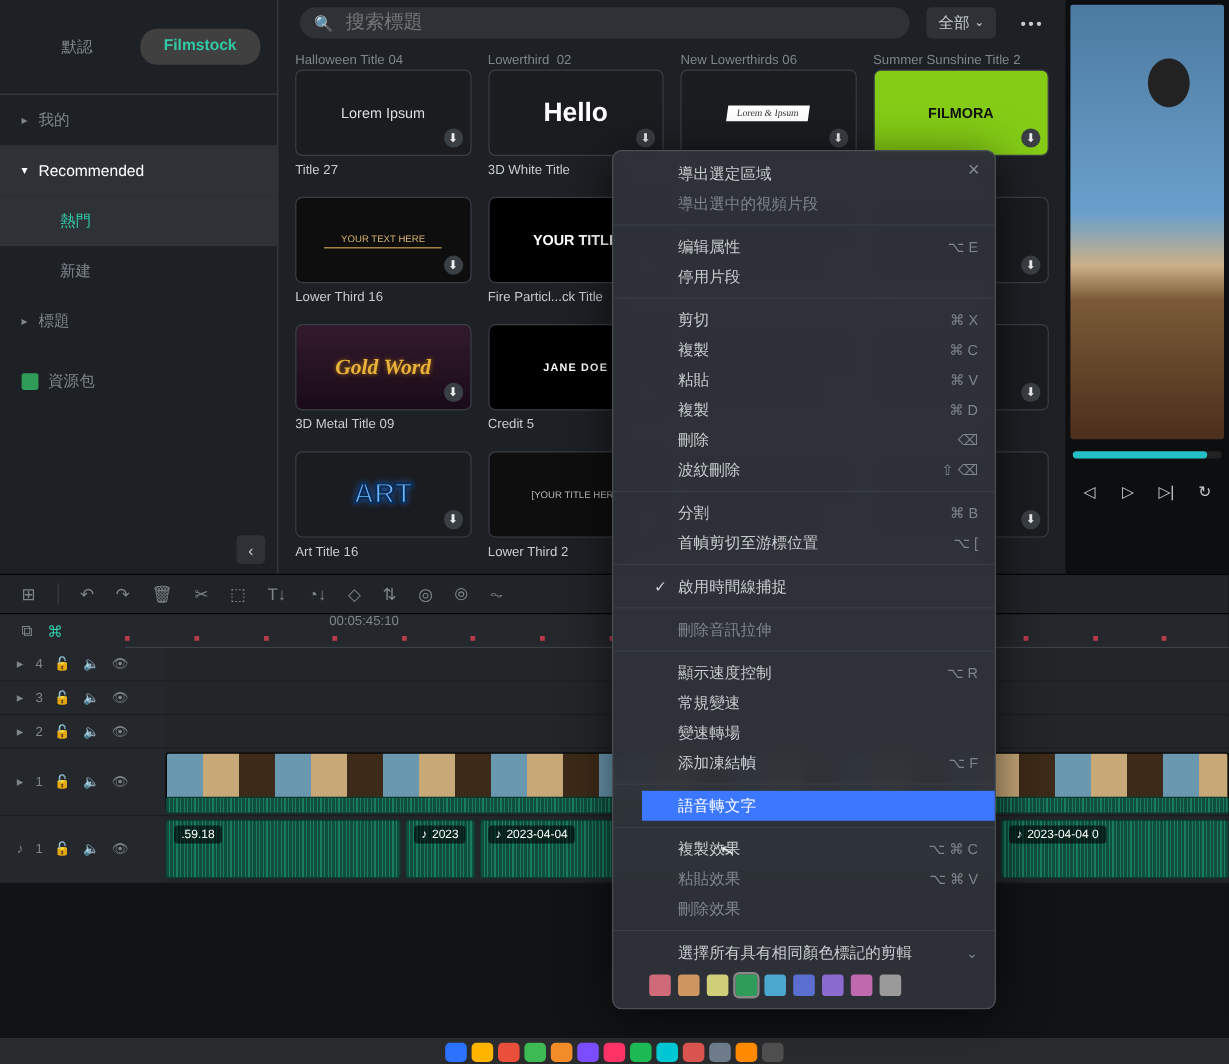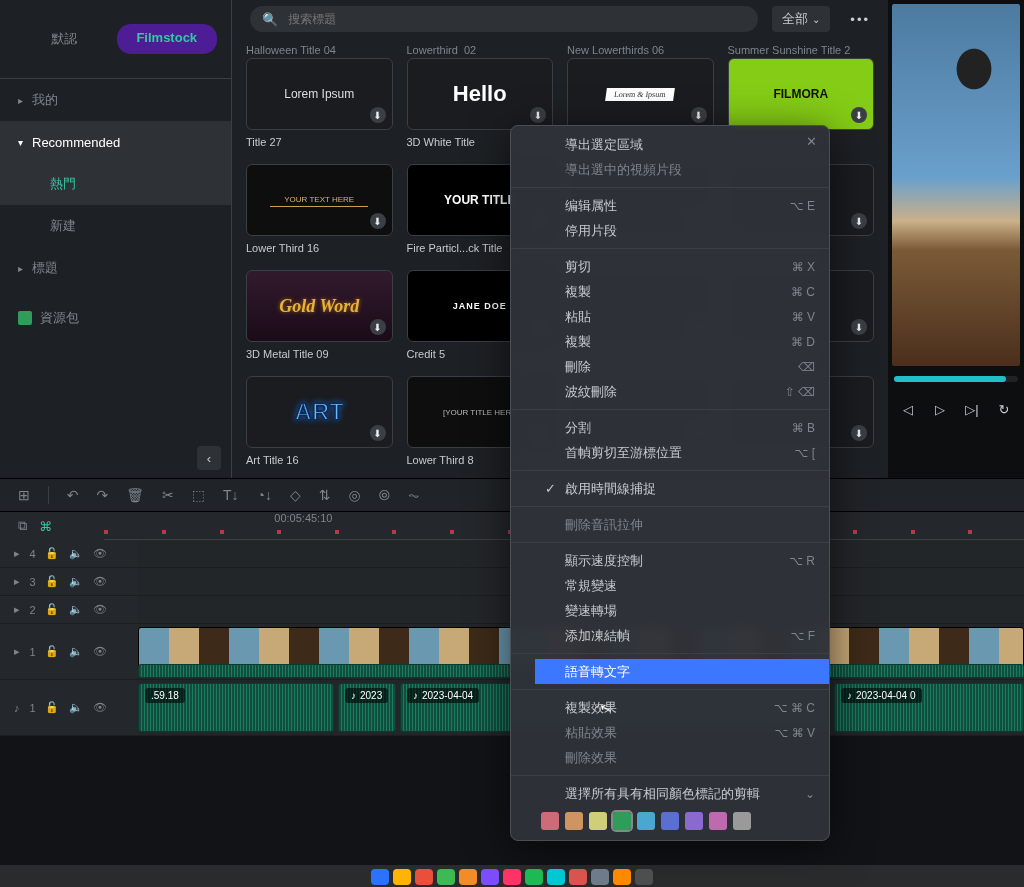--- a/index.html
+++ b/index.html
@@ -6,34 +6,34 @@
     --bg:#1d2024; --bg2:#272a2f; --bg3:#2e3237; --line:#3a3f45;
     --text:#c7ccd1; --text-dim:#7e858c; --teal:#32c8a6; --sel:#3b77ff;
   }
   *{box-sizing:border-box;font-family:-apple-system,"Helvetica Neue",Arial,sans-serif;}
   body{margin:0;background:#111316;width:1024px;height:887px;color:var(--text);font-size:13px;overflow:hidden;position:relative;}
   .top{display:flex;height:478px;}
   
   .side{width:232px;background:var(--bg);display:flex;flex-direction:column;border-right:1px solid var(--line);position:relative;}
   .tabs{display:flex;gap:2px;padding:24px 14px;border-bottom:1px solid var(--line);}
   .tab{flex:1;padding:6px 0;text-align:center;border-radius:14px;color:var(--text-dim);}
-  .tab.on{background:#4c1d95;color:var(--teal);font-weight:600;}
+  .tab.on{background:#404040;color:var(--teal);font-weight:600;}
   .si{display:flex;align-items:center;padding:0 18px;height:42px;color:var(--text-dim);}
   .si .chev{width:14px;font-size:10px;}
   .si.rec{background:var(--bg3);color:#fff;}
   .sub{padding-left:50px;}
   .sub .si{padding-left:0;}
   .sub .on{background:var(--bg3);color:var(--teal);margin-left:-50px;padding-left:50px;}
   .collapse{position:absolute;bottom:8px;right:10px;width:24px;height:24px;background:var(--bg3);border-radius:4px;display:flex;align-items:center;justify-content:center;}
   .pkg-ico{width:14px;height:14px;background:#2f9c5a;border-radius:2px;margin-right:8px;}
   
   .content{flex:1;background:var(--bg);display:flex;flex-direction:column;overflow:hidden;}
   .search{display:flex;align-items:center;gap:14px;padding:4px 12px 4px 18px;height:38px;}
   .sbox{flex:1;display:flex;align-items:center;gap:8px;background:var(--bg3);height:26px;border-radius:14px;padding:0 12px;}
-  .sbox input{flex:1;background:none;border:none;outline:none;color:var(--text);font-size:12px;}
+  .sbox input{flex:1;background:none;border:none;outline:none;color:var(--text);font-size:16px;}
   .dd{background:var(--bg3);padding:4px 10px;border-radius:4px;display:flex;align-items:center;gap:4px;}
   .dots{letter-spacing:2px;padding:0 6px;}
   .grid{padding:4px 14px;display:grid;grid-template-columns:repeat(4,1fr);gap:14px 14px;overflow:hidden;}
   .card{}
   .thumb{height:72px;background:#1a1c20;border:1px solid var(--line);border-radius:6px;display:flex;align-items:center;justify-content:center;position:relative;color:#eee;}
   .dl{position:absolute;right:6px;bottom:6px;width:16px;height:16px;border-radius:50%;background:#3a3f45;display:flex;align-items:center;justify-content:center;font-size:10px;}
   .cap{font-size:11px;color:var(--text);padding:6px 0 2px;white-space:nowrap;overflow:hidden;text-overflow:ellipsis;}
   .cap.dim{color:var(--text-dim);}
   
   .pv{width:136px;background:#0d0e10;padding:0 4px;}
@@ -230,21 +230,21 @@
             <div style="font: 900 24px sans-serif; color: rgb(107, 183, 255); -webkit-text-stroke: 2px rgb(11, 44, 85); text-shadow: rgb(42, 107, 208) 0px 0px 6px;">ART</div>
             <div class="dl">⬇</div>
           </div>
           <div class="cap">Art Title 16</div>
         </div>
         <div class="card">
           <div class="thumb" style="background: rgb(14, 14, 14);">
             <div style="font: 8px sans-serif; color: rgb(187, 187, 187);">[YOUR TITLE HERE</div>
             <div class="dl">⬇</div>
           </div>
-          <div class="cap">Lower Third 8</div>
+          <div class="cap">Lower Third 2</div>
         </div>
         <div class="card">
           <div class="thumb">
             <div style="font: 12px sans-serif; color: rgb(221, 221, 221);"></div>
             <div class="dl">⬇</div>
           </div>
           <div class="cap"></div>
         </div>
         <div class="card">
           <div class="thumb">

